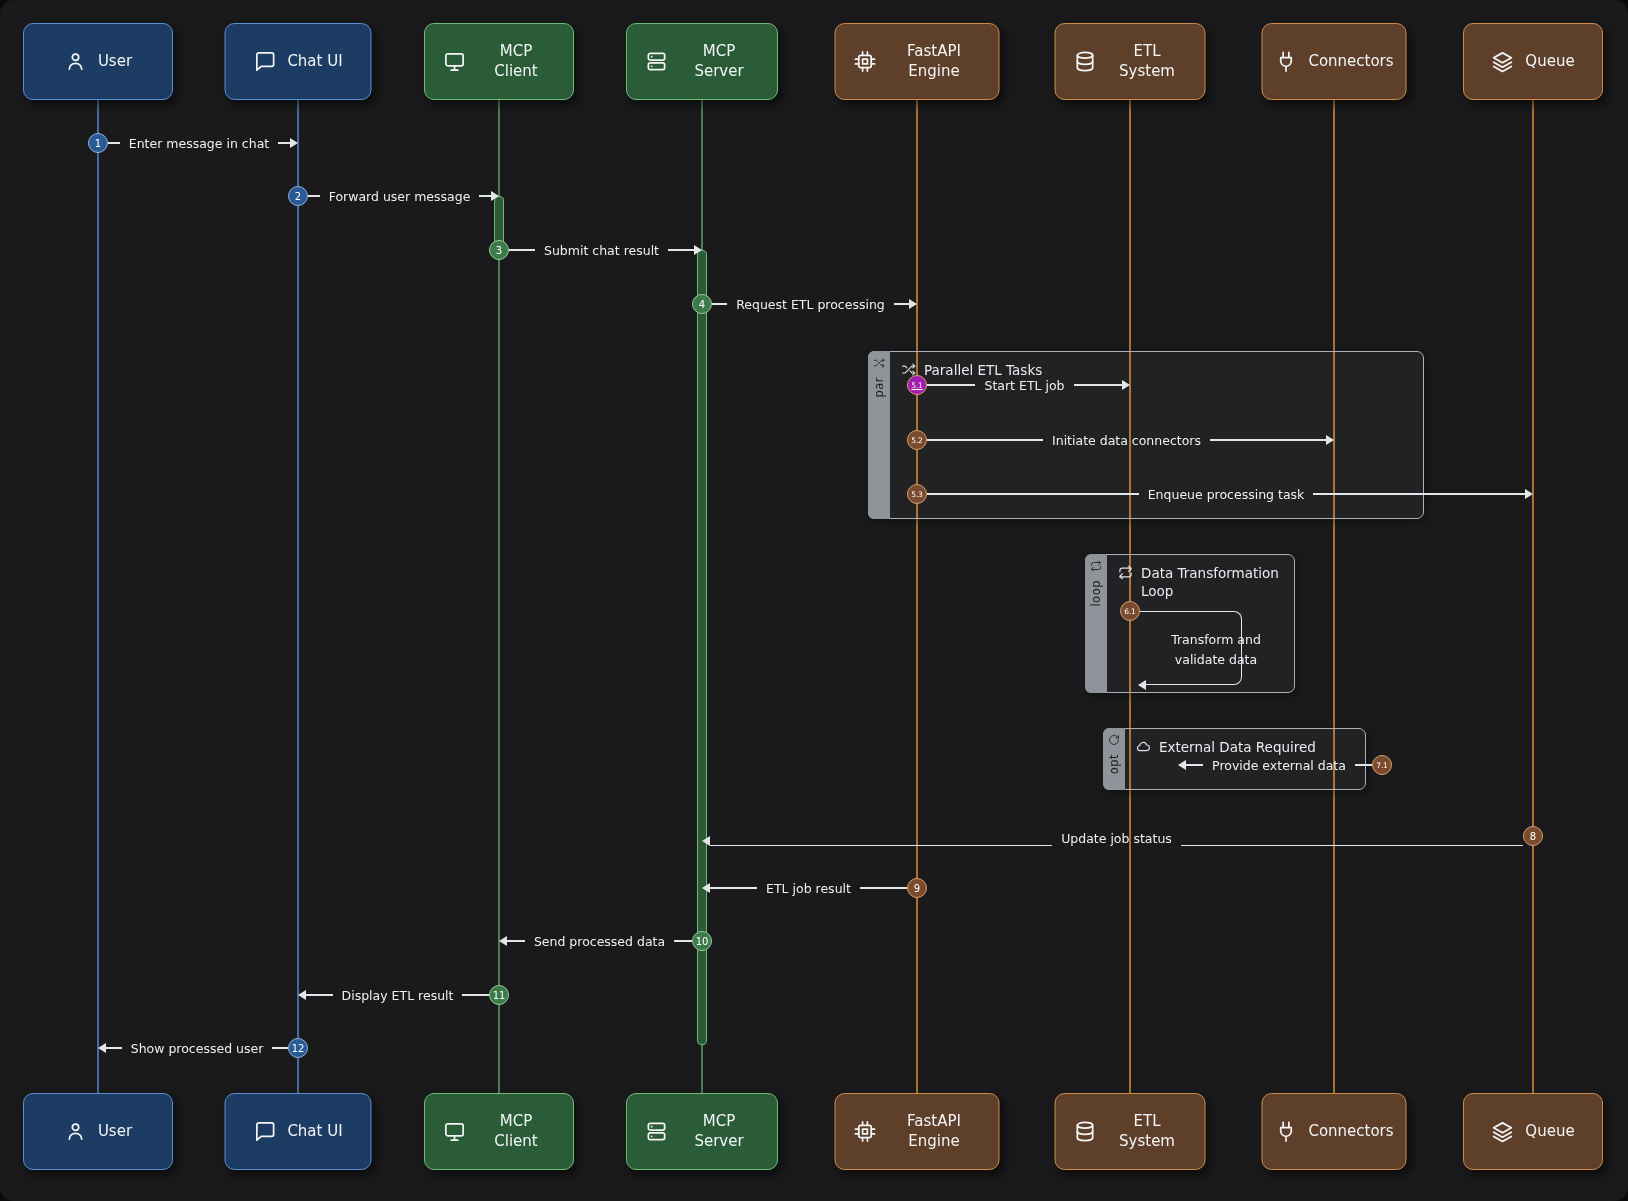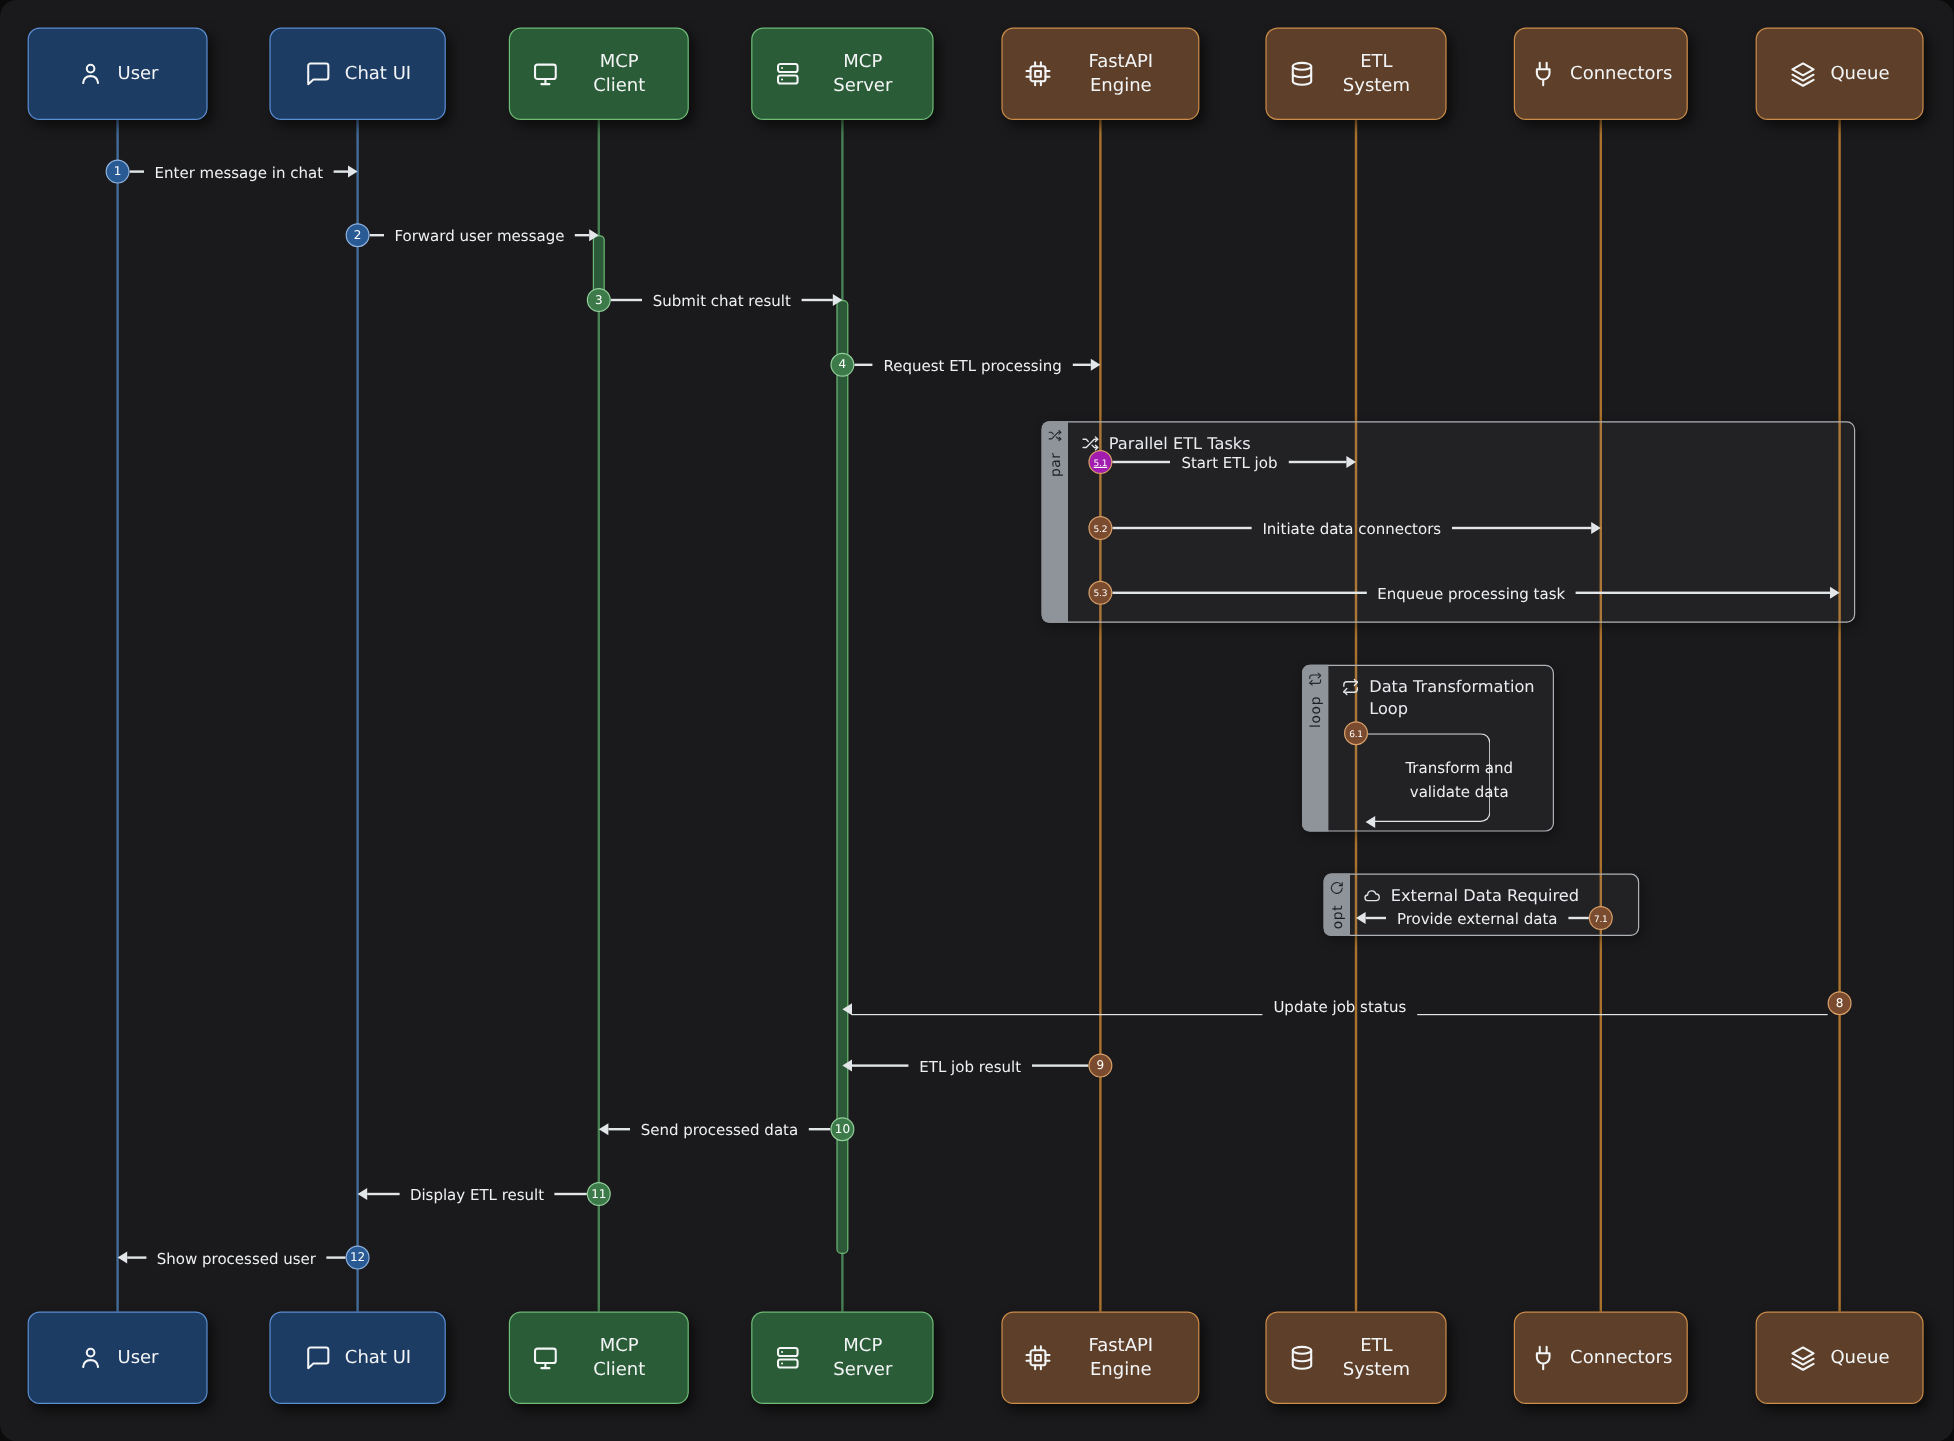--- a/index.html
+++ b/index.html
@@ -73,21 +73,21 @@
 
 <div class="canvas" id="canvas" style="background: rgb(26, 26, 28);">
     <div class="lifeline" style="left: 97.2px; background: rgb(70, 113, 159);"></div>
     <div class="lifeline" style="left: 297.2px; background: rgb(70, 113, 159);"></div>
     <div class="lifeline" style="left: 498.2px; background: rgb(74, 134, 86);"></div>
     <div class="lifeline" style="left: 701.2px; background: rgb(74, 134, 86);"></div>
     <div class="lifeline" style="left: 916.2px; background: rgb(179, 120, 47);"></div>
     <div class="lifeline" style="left: 1129.2px; background: rgb(179, 120, 47);"></div>
     <div class="lifeline" style="left: 1333.2px; background: rgb(179, 120, 47);"></div>
     <div class="lifeline" style="left: 1532.2px; background: rgb(179, 120, 47);"></div>
-    <div class="fragment" style="left: 868px; top: 351px; width: 678px; height: 168px; padding-left: 38px;">
+    <div class="fragment" style="left: 868px; top: 351px; width: 556px; height: 168px; padding-left: 38px;">
       <div class="fragment-tab">
         <div class="tab-icon">
           <svg width="12" height="12" viewBox="0 0 24 24" fill="none" stroke="currentColor" stroke-width="1.8" stroke-linecap="round" stroke-linejoin="round">
             <path d="M2.5 17.5h4.2L17.5 6.5H22"></path>
             <path d="M2.5 6.5h4.2l2.7 3"></path>
             <path d="m14.4 14.3 3.1 3.2H22"></path>
             <path d="m19 3.5 3 3-3 3M19 14.5l3 3-3 3"></path>
           </svg>
         </div>
         <div class="tab-label">par</div>
@@ -121,21 +121,21 @@
           <svg width="15" height="15" viewBox="0 0 24 24" fill="none" stroke="currentColor" stroke-width="1.8" stroke-linecap="round" stroke-linejoin="round">
             <path d="m17 2 4 4-4 4"></path>
             <path d="M3 11V9a4 4 0 0 1 4-4h14"></path>
             <path d="m7 22-4-4 4-4"></path>
             <path d="M21 13v2a4 4 0 0 1-4 4H3"></path>
           </svg>
         </div>
         <div class="title-text" style="max-width: 150px;">Data Transformation Loop</div>
       </div>
     </div>
-    <div class="fragment" style="left: 1103px; top: 728px; width: 263px; height: 52px;">
+    <div class="fragment" style="left: 1103px; top: 728px; width: 263px; height: 62px;">
       <div class="fragment-tab">
         <div class="tab-icon">
           <svg width="12" height="12" viewBox="0 0 24 24" fill="none" stroke="currentColor" stroke-width="1.8" stroke-linecap="round" stroke-linejoin="round">
             <path d="M21 3v5h-5"></path>
             <path d="M21 12a9 9 0 1 1-2.6-6.4L21 8"></path>
           </svg>
         </div>
         <div class="tab-label">opt</div>
       </div>
       <div class="fragment-title">
@@ -191,21 +191,21 @@
       <div class="seg"></div>
       <div class="arr-r"></div>
     </div>
     <div class="msg" style="left: 907px; width: 626px; top: 483px;">
       <div class="badge small" style="background: rgb(122, 75, 46); border-color: rgb(217, 160, 105);">5.3</div>
       <div class="seg"></div>
       <div class="msg-label">Enqueue processing task</div>
       <div class="seg"></div>
       <div class="arr-r"></div>
     </div>
-    <div class="msg" style="left: 1130px; width: 214px; top: 754px; justify-content: space-between;">
+    <div class="msg" style="left: 1178px; width: 214px; top: 754px; justify-content: space-between;">
       <div class="arr-l"></div>
       <div class="seg"></div>
       <div class="msg-label">Provide external data</div>
       <div class="seg"></div>
       <div class="badge small" style="background: rgb(122, 75, 46); border-color: rgb(217, 160, 105);">7.1</div>
     </div>
     <div class="msg" style="left: 702px; width: 841px; top: 824px; align-items: flex-end;">
       <div class="arr-l"></div>
       <div class="seg"></div>
       <div class="msg-label">Update job status</div>

